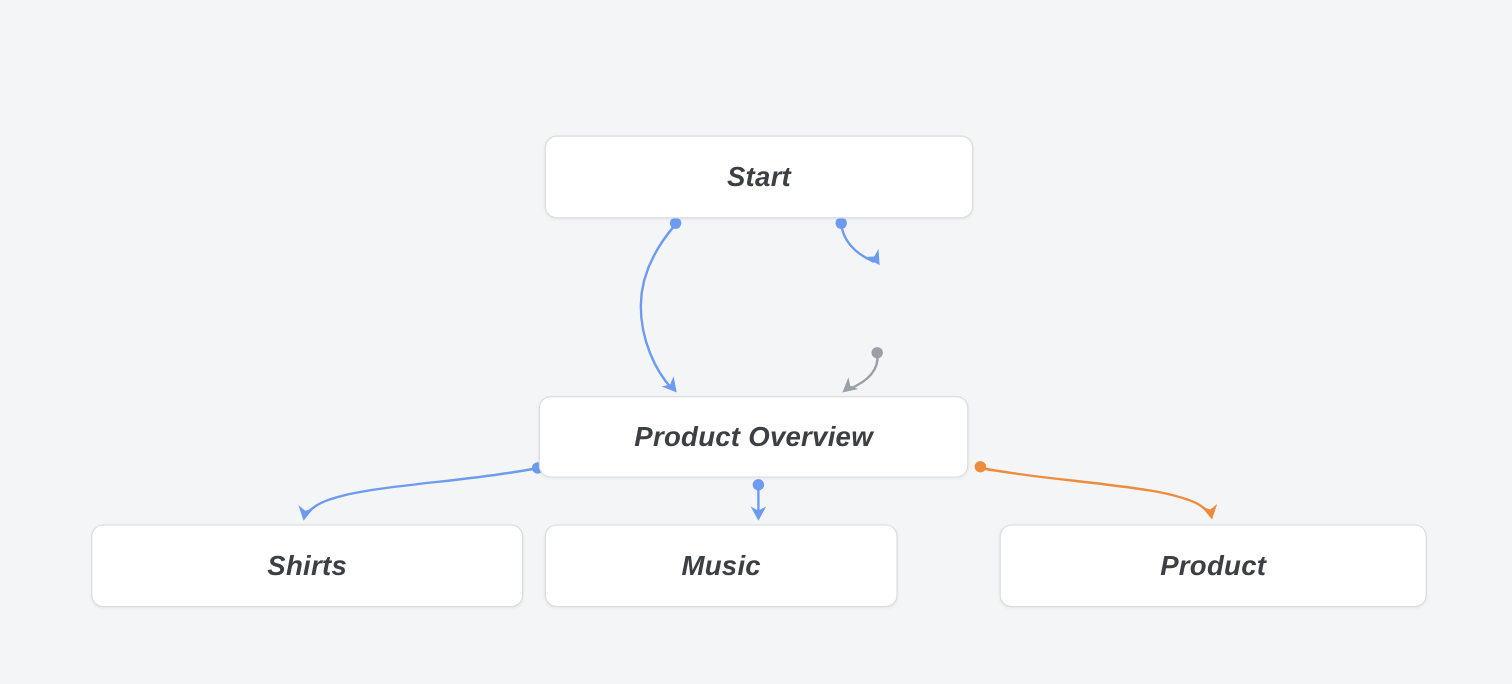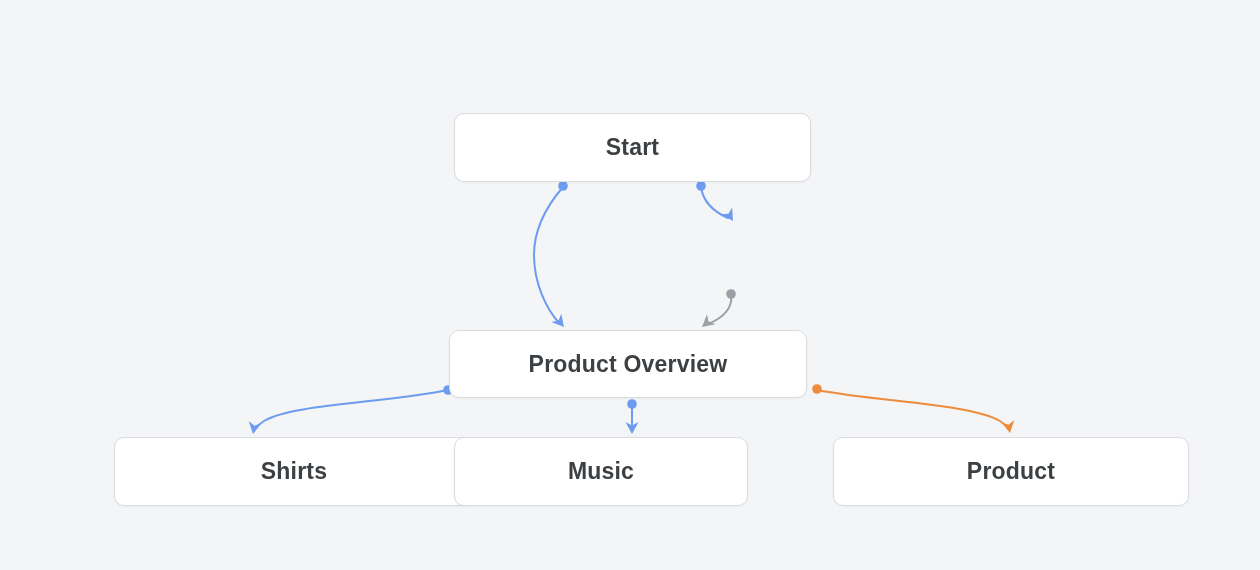--- a/index.html
+++ b/index.html
@@ -33,32 +33,33 @@
     position: absolute;
     background: #ffffff;
     border: 1px solid #dadce0;
     border-radius: 10px;
     box-sizing: border-box;
     display: flex;
     align-items: center;
     justify-content: center;
     box-shadow: 0 1px 2px rgba(60,64,67,0.05);
     cursor: pointer;
+    font-style: italic;
   }
   .node-label {
     font-size: 23px;
     font-weight: 600;
     color: #3c4043;
     letter-spacing: 0.2px;
     white-space: nowrap;
   }
   .node-start            { left: 454px; top: 113px; width: 357px; height: 69px; }
   .node-artist-overview  { left: 553px; top: 221px; width: 358px; height: 68px; }
   .node-product-overview { left: 449px; top: 330px; width: 358px; height: 68px; }
-  .node-shirts           { left: 76px;  top: 437px; width: 360px; height: 69px; margin-left: 38px; }
+  .node-shirts           { left: 76px;  top: 437px; width: 360px; height: 69px; }
   .node-music            { left: 454px; top: 437px; width: 294px; height: 69px; }
   .node-product          { left: 833px; top: 437px; width: 356px; height: 69px; }
 </style>
 </head>
 <body>
 
 <div class="canvas">
 
   <svg class="edges-layer" width="1260" height="570" viewBox="0 0 1260 570" xmlns="http://www.w3.org/2000/svg">
 

